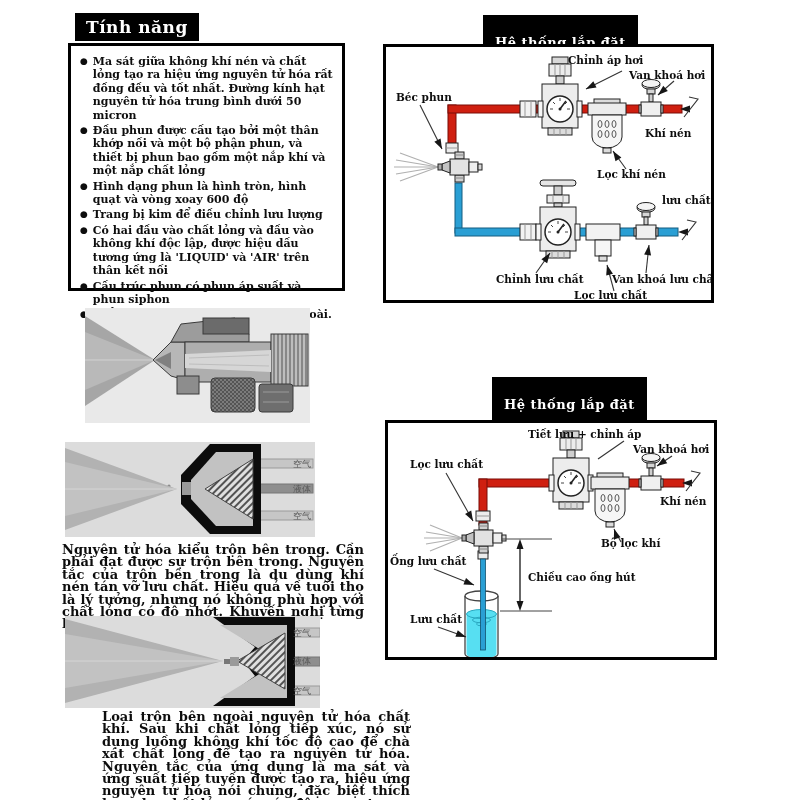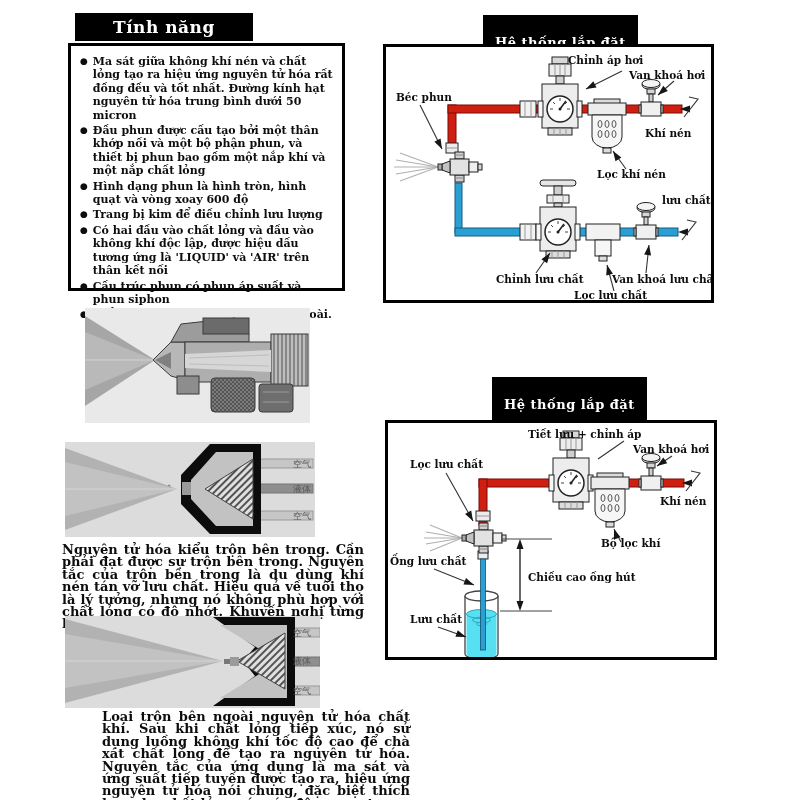--- a/index.html
+++ b/index.html
@@ -1,20 +1,20 @@
 <!DOCTYPE html>
 <html><head>
 <meta charset="utf-8">
 <style>
   html,body{margin:0;padding:0;background:#fff;}
   #page{position:relative;width:800px;height:800px;background:#fff;overflow:hidden;
         font-family:"DejaVu Serif",serif;color:#0d0d0d;}
   .blackhdr{position:absolute;background:#000;color:#fff;font-weight:bold;
             padding:20px 12px;letter-spacing:.5px;white-space:nowrap;}
-  #hdr-features{left:75px;top:13px;font-size:17px;padding:4px 38px;}
+  #hdr-features{left:75px;top:13px;font-size:17px;padding:4px 11px;}
   #hdr-install-top{left:483px;top:15px;font-size:13px;}
   #hdr-install-bottom{left:492px;top:377px;font-size:13px;}
   #features-box{position:absolute;left:68px;top:43px;width:254px;height:225px;
                 border:3px solid #000;padding:9px 8px 8px 9px;background:#fff;}
   #features-box ul{margin:0;padding:0;list-style:none;}
   #features-box li{display:flex;gap:5px;font-weight:bold;font-size:11px;line-height:13.4px;margin-bottom:2px;}
   #features-box .b{flex:0 0 auto;font-size:9px;line-height:13px;}
   .cap{position:absolute;font-weight:bold;font-size:13px;line-height:12.4px;text-align:justify;}
   #cap-internal{left:62px;top:544px;width:302px;}
   #cap-external{left:62px;top:711px;width:308px;margin-left:40px;}

